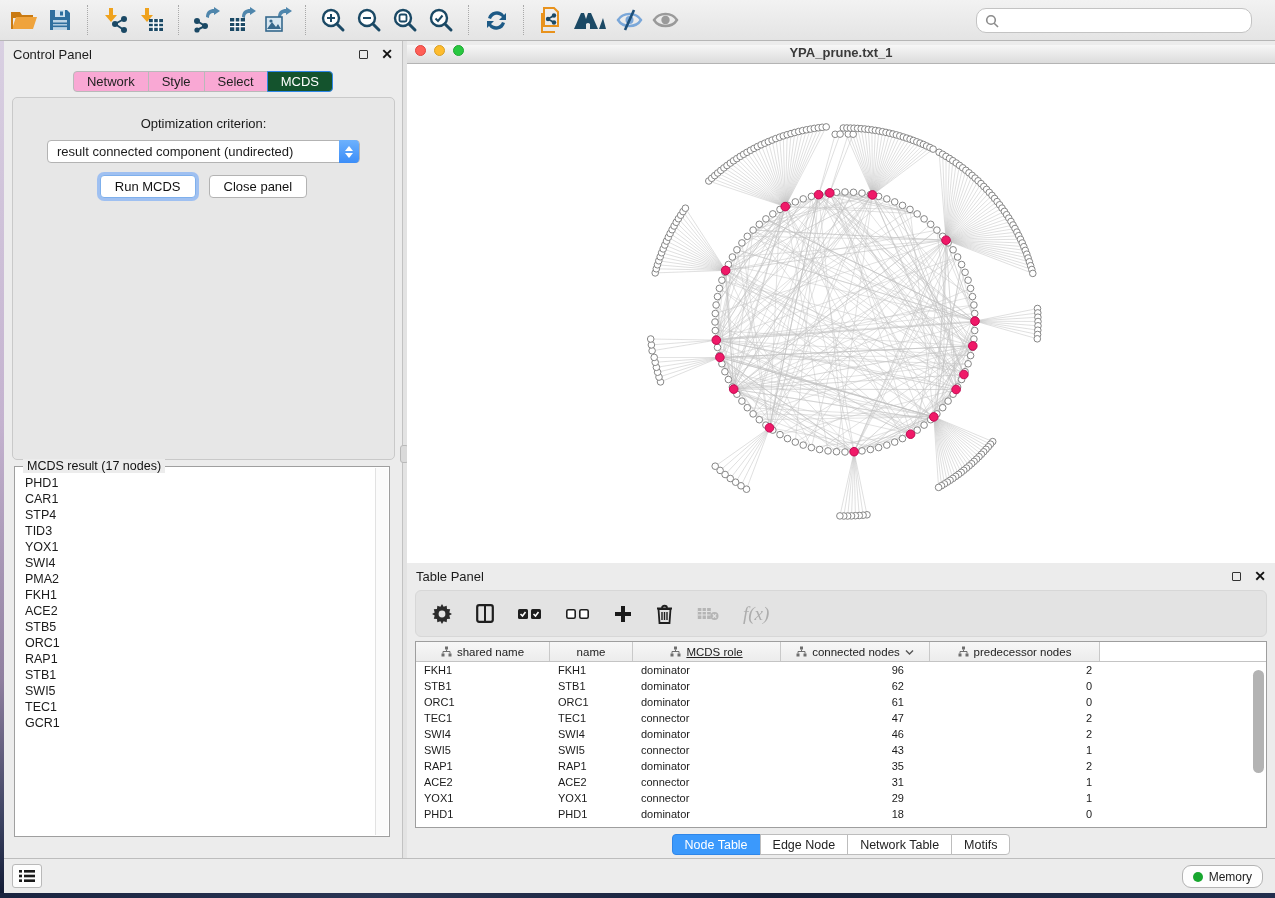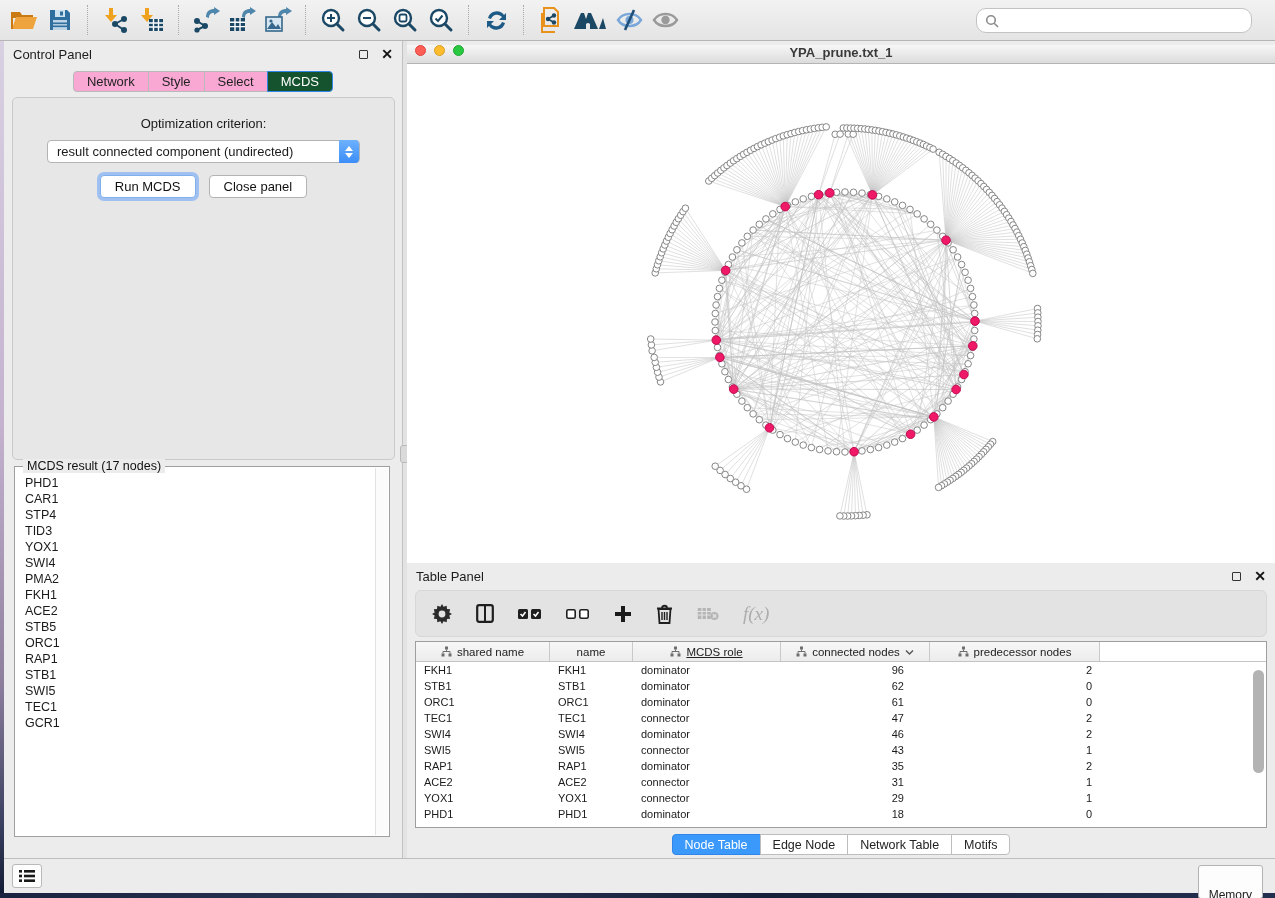--- a/index.html
+++ b/index.html
@@ -123,23 +123,23 @@
   
   .status-bar {
     position:absolute; left:4px; top:858px; width:1271px; height:35px;
     background:#ececec; border-top:1px solid #bdbdbd; display:flex; align-items:center;
   }
   .list-btn {
     margin-left:8px; width:30px; height:24px; background:#fdfdfd; border:1px solid #b9b9b9; border-radius:3px;
     display:flex; align-items:center; justify-content:center; cursor:default;
   }
   .mem-btn {
-    position:absolute; right:12px; top:6px; height:23px; padding:16px 10px;
-    background:#fdfdfd; border:1px solid #b3b3b3; border-radius:3px;
-    display:flex; align-items:center; gap:6px; font-size:12px; cursor:default;flex-direction:column;
+    position:absolute; right:12px; top:6px; height:23px; padding:10px 10px;
+    background:#fdfdfd; border:1px solid #b3b3b3; border-radius:9px;
+    display:flex; align-items:center; gap:6px; font-size:12px; cursor:default;
   }
   .mem-dot { width:10px; height:10px; border-radius:50%; background:#17a62e; }
   svg { display:block; }
 </style>
 </head>
 <body>
 
 <div class="toolbar">
   <div class="tbi">
     <svg width="27" height="22" viewBox="0 0 27 22">

